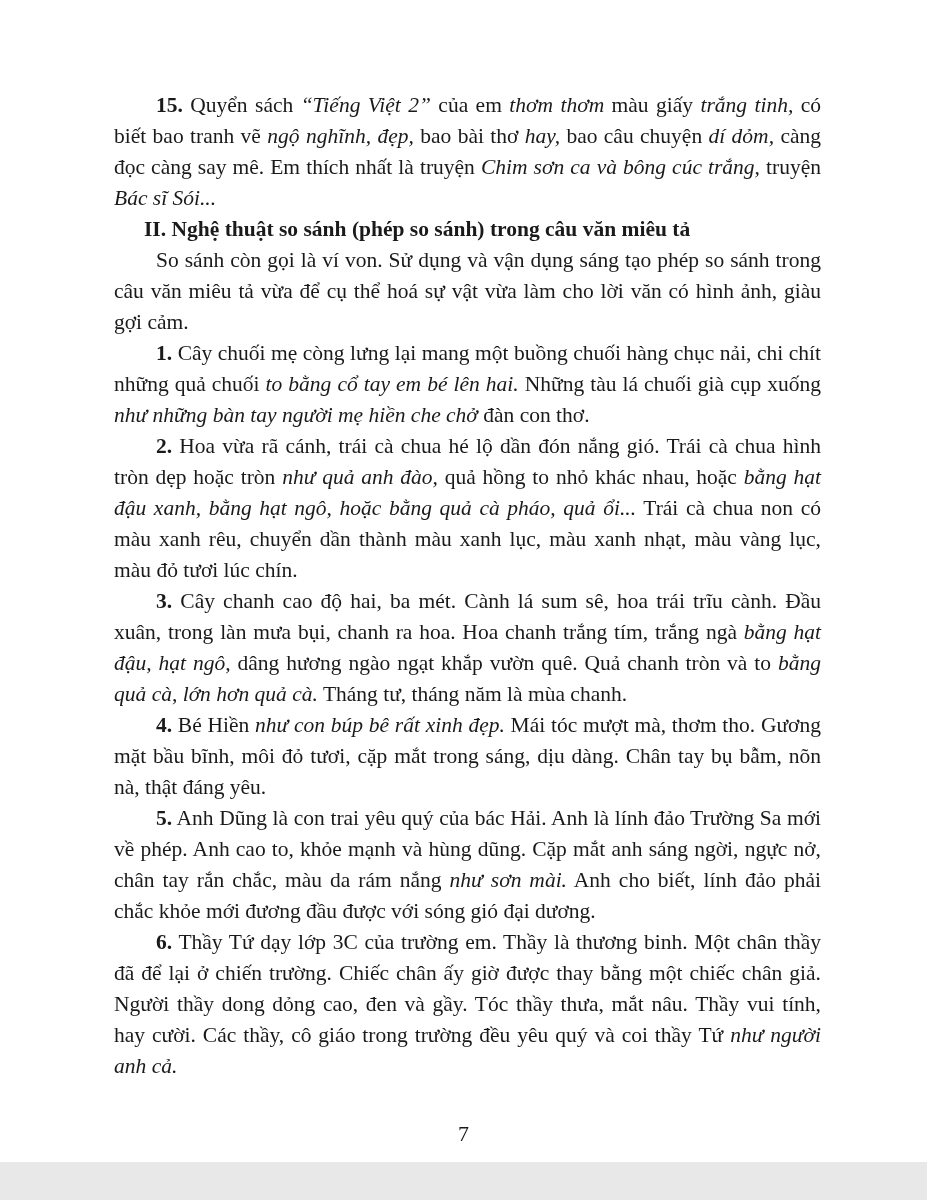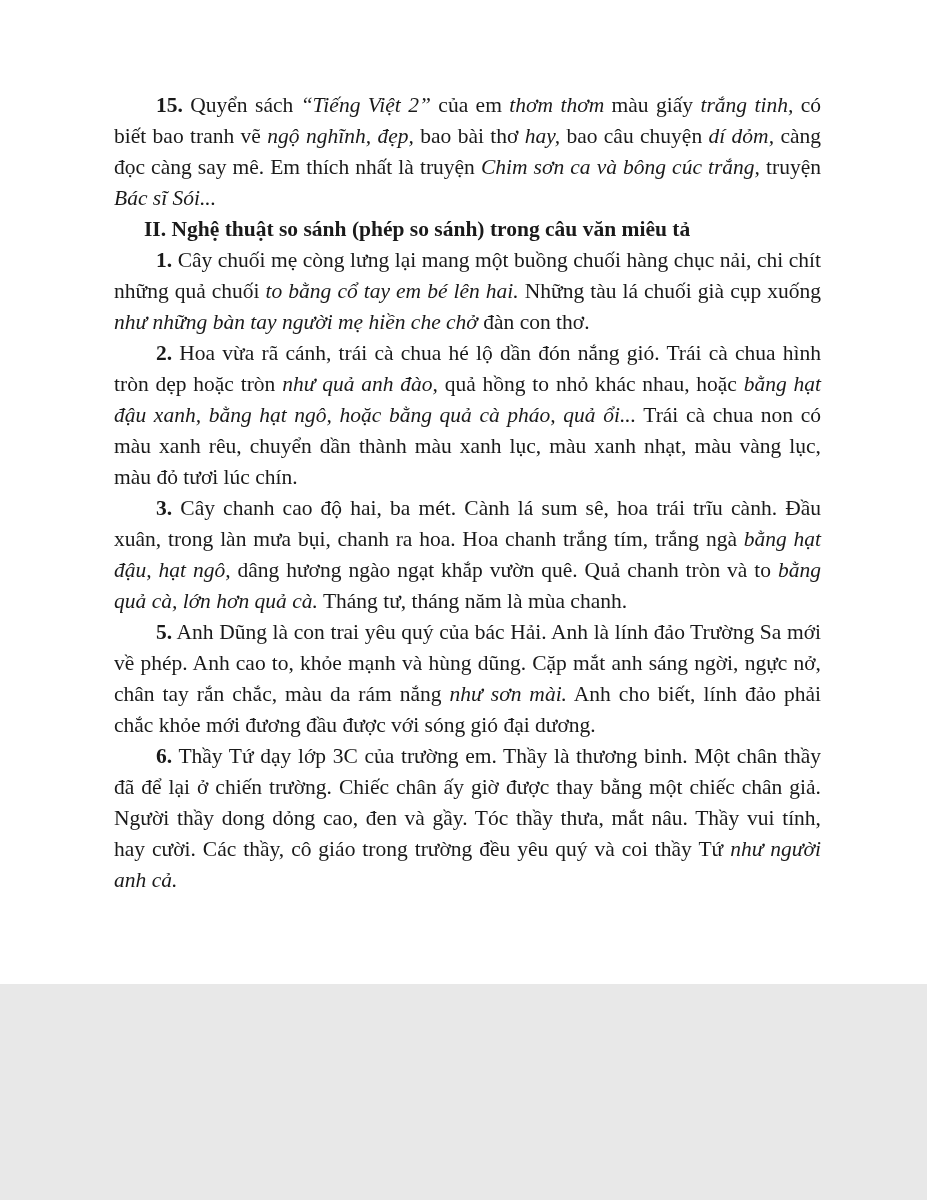--- a/index.html
+++ b/index.html
@@ -3,21 +3,21 @@
 <meta charset="utf-8">
 <style>
   html, body {
     margin: 0;
     padding: 0;
     background: #e8e8e8;
   }
   .page {
     position: relative;
     width: 927px;
-    height: 984px;
+    height: 1162px;
     margin: 0 auto;
     background: #ffffff;
     box-sizing: border-box;
     padding: 90px 106px 0 114px;
     font-family: "Liberation Serif", "DejaVu Serif", serif;
     font-size: 21.5px;
     line-height: 31px;
     color: #1a1a1a;
     overflow: hidden;
   }
@@ -49,20 +49,22 @@
     color: #1a1a1a;
   }
 </style>
 </head>
 <body>
 
 <div class="page">
   <div class="doc-body">
       <p class="para"><span class="seg-bold">15.</span><span class="seg-regular"> Quyển sách </span><span class="seg-italic">“Tiếng Việt 2”</span><span class="seg-regular"> của em </span><span class="seg-italic">thơm thơm</span><span class="seg-regular"> màu giấy </span><span class="seg-italic">trắng tinh,</span><span class="seg-regular"> có biết bao tranh vẽ </span><span class="seg-italic">ngộ nghĩnh, đẹp,</span><span class="seg-regular"> bao bài thơ </span><span class="seg-italic">hay,</span><span class="seg-regular"> bao câu chuyện </span><span class="seg-italic">dí dỏm,</span><span class="seg-regular"> càng đọc càng say mê. Em thích nhất là truyện </span><span class="seg-italic">Chim sơn ca và bông cúc trắng,</span><span class="seg-regular"> truyện </span><span class="seg-italic">Bác sĩ Sói...</span></p>
       <p class="para heading"><span class="seg-bold">II. Nghệ thuật so sánh (phép so sánh) trong câu văn miêu tả</span></p>
+      <p class="para"><span class="seg-regular">So sánh còn gọi là ví von. Sử dụng và vận dụng sáng tạo phép so sánh trong câu văn miêu tả vừa để cụ thể hoá sự vật vừa làm cho lời văn có hình ảnh, giàu gợi cảm.</span></p>
       <p class="para"><span class="seg-bold">1.</span><span class="seg-regular"> Cây chuối mẹ còng lưng lại mang một buồng chuối hàng chục nải, chi chít những quả chuối </span><span class="seg-italic">to bằng cổ tay em bé lên hai.</span><span class="seg-regular"> Những tàu lá chuối già cụp xuống </span><span class="seg-italic">như những bàn tay người mẹ hiền che chở</span><span class="seg-regular"> đàn con thơ.</span></p>
       <p class="para"><span class="seg-bold">2.</span><span class="seg-regular"> Hoa vừa rã cánh, trái cà chua hé lộ dần đón nắng gió. Trái cà chua hình tròn dẹp hoặc tròn </span><span class="seg-italic">như quả anh đào,</span><span class="seg-regular"> quả hồng to nhỏ khác nhau, hoặc </span><span class="seg-italic">bằng hạt đậu xanh, bằng hạt ngô, hoặc bằng quả cà pháo, quả ổi...</span><span class="seg-regular"> Trái cà chua non có màu xanh rêu, chuyển dần thành màu xanh lục, màu xanh nhạt, màu vàng lục, màu đỏ tươi lúc chín.</span></p>
       <p class="para"><span class="seg-bold">3.</span><span class="seg-regular"> Cây chanh cao độ hai, ba mét. Cành lá sum sê, hoa trái trĩu cành. Đầu xuân, trong làn mưa bụi, chanh ra hoa. Hoa chanh trắng tím, trắng ngà </span><span class="seg-italic">bằng hạt đậu, hạt ngô,</span><span class="seg-regular"> dâng hương ngào ngạt khắp vườn quê. Quả chanh tròn và to </span><span class="seg-italic">bằng quả cà, lớn hơn quả cà.</span><span class="seg-regular"> Tháng tư, tháng năm là mùa chanh.</span></p>
+      <p class="para"><span class="seg-bold">4.</span><span class="seg-regular"> Bé Hiền </span><span class="seg-italic">như con búp bê rất xinh đẹp.</span><span class="seg-regular"> Mái tóc mượt mà, thơm tho. Gương mặt bầu bĩnh, môi đỏ tươi, cặp mắt trong sáng, dịu dàng. Chân tay bụ bẫm, nõn nà, thật đáng yêu.</span></p>
       <p class="para"><span class="seg-bold">5.</span><span class="seg-regular"> Anh Dũng là con trai yêu quý của bác Hải. Anh là lính đảo Trường Sa mới về phép. Anh cao to, khỏe mạnh và hùng dũng. Cặp mắt anh sáng ngời, ngực nở, chân tay rắn chắc, màu da rám nắng </span><span class="seg-italic">như sơn mài.</span><span class="seg-regular"> Anh cho biết, lính đảo phải chắc khỏe mới đương đầu được với sóng gió đại dương.</span></p>
       <p class="para"><span class="seg-bold">6.</span><span class="seg-regular"> Thầy Tứ dạy lớp 3C của trường em. Thầy là thương binh. Một chân thầy đã để lại ở chiến trường. Chiếc chân ấy giờ được thay bằng một chiếc chân giả. Người thầy dong dỏng cao, đen và gầy. Tóc thầy thưa, mắt nâu. Thầy vui tính, hay cười. Các thầy, cô giáo trong trường đều yêu quý và coi thầy Tứ </span><span class="seg-italic">như người anh cả.</span></p>
     </div>
   <div class="page-number">7</div>
 </div>
 
 </body></html>

